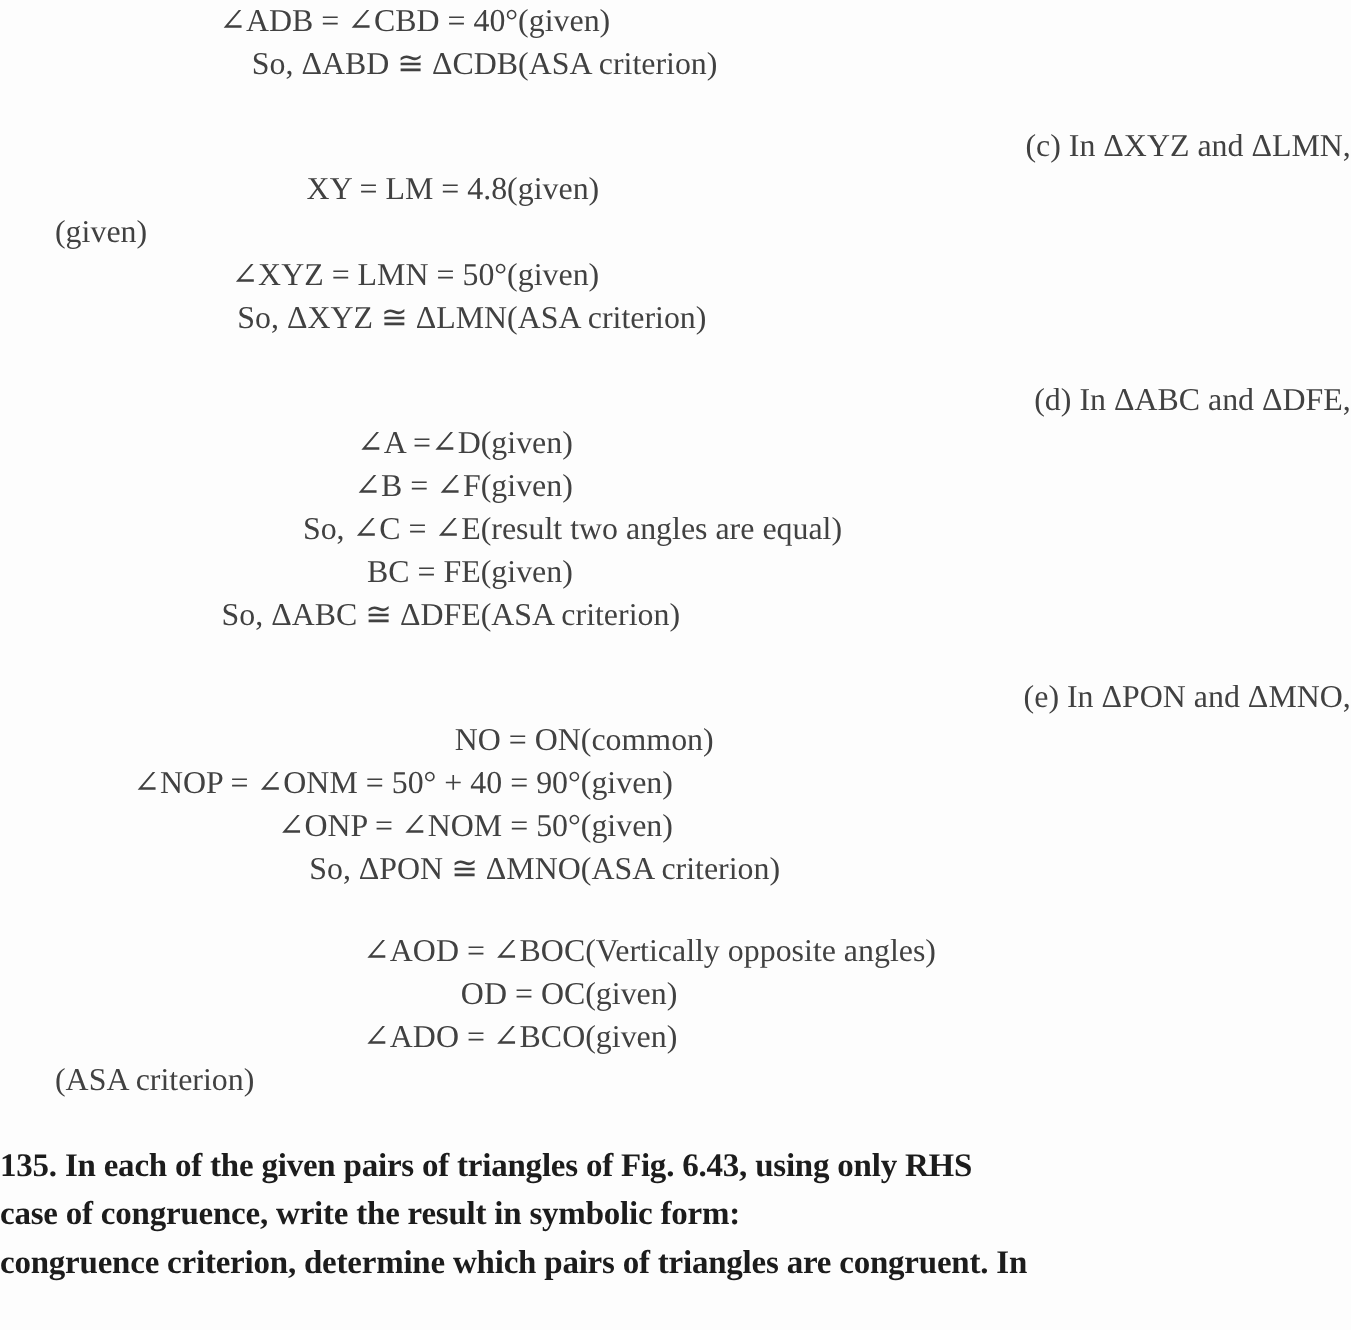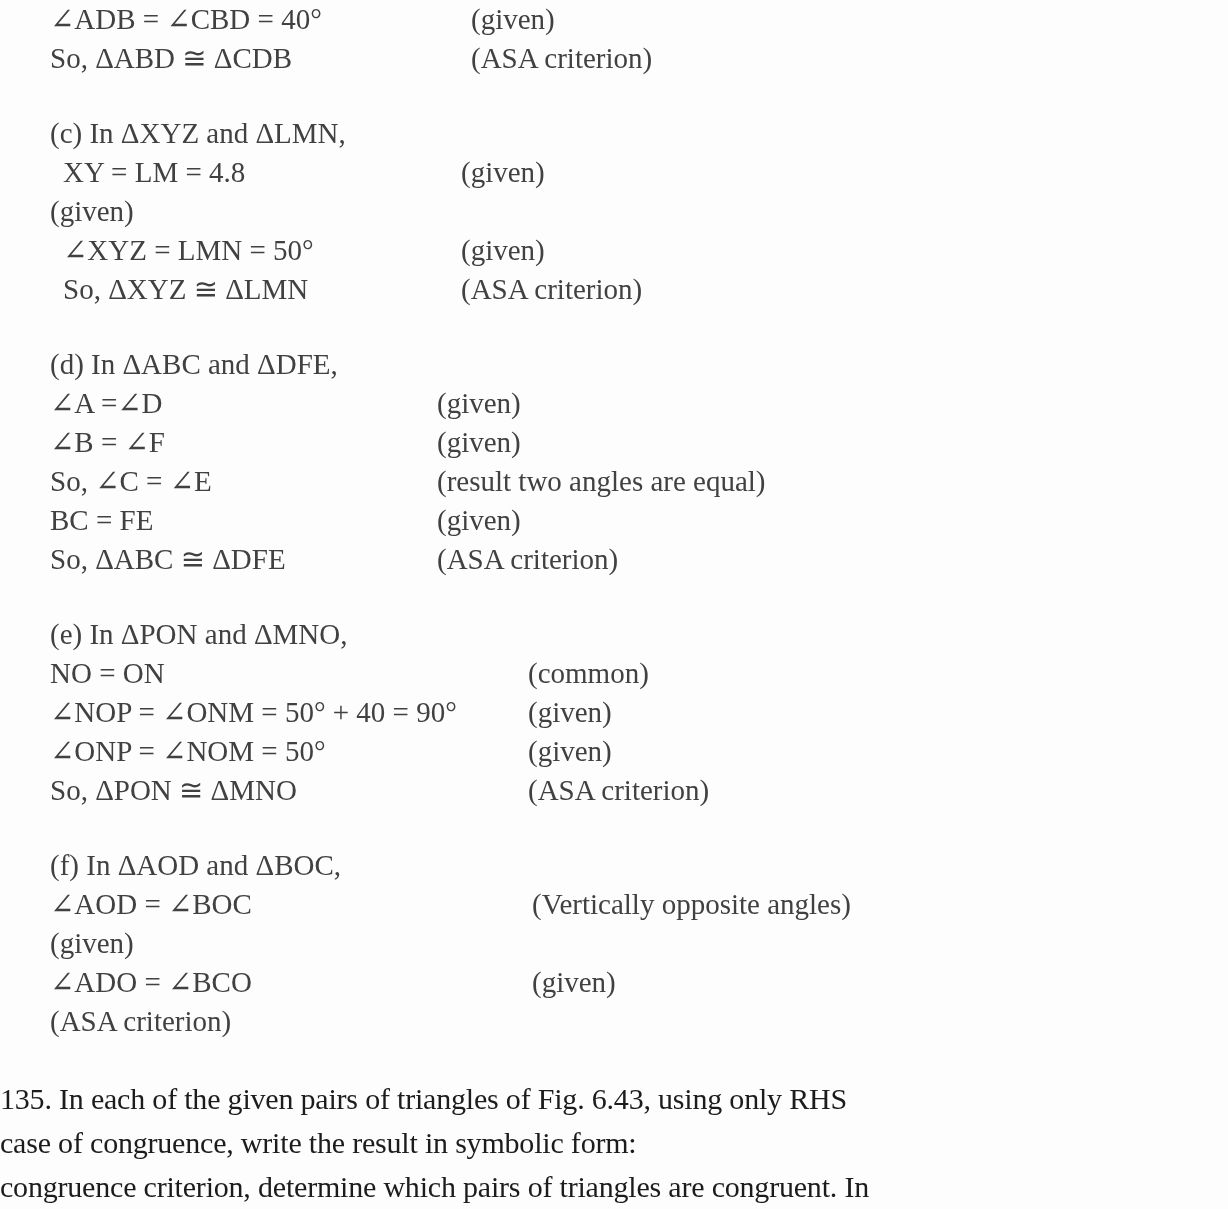--- a/index.html
+++ b/index.html
@@ -20,20 +20,21 @@
   }
   .proofs {
     padding-left: 50px;
     padding-top: 0;
     color: #414141;
     font-size: 29px;
     line-height: 39px;
   }
   .proof-section {
     margin-bottom: 36px;
+    text-align: right;
   }
   .sec-heading {
     white-space: nowrap;
   }
   .proof-row {
     display: flex;
     white-space: nowrap;
   }
   .proof-row .expr {
     display: inline-block;
@@ -45,21 +46,21 @@
   }
   
   .sec-ab .expr { width: 421px; }
   .sec-c  .expr { width: 398px; margin-left: 13px; }
   .sec-d  .expr { width: 387px; }
   .sec-e  .expr { width: 478px; }
   .sec-f  .expr { width: 482px; }
   .question {
     margin-top: 0;
     color: #1c1c1c;
-    font-weight: normal;
+    font-weight: bold;
     font-size: 30px;
     line-height: 44px;
     letter-spacing: -0.2px;
   }
   .question .q-line {
     white-space: nowrap;
   }
 </style>
 </head>
 <body>
@@ -130,26 +131,26 @@
         <div class="proof-row">
           <span class="expr">∠ONP = ∠NOM = 50°</span>
           <span class="note">(given)</span>
         </div>
         <div class="proof-row">
           <span class="expr">So, ΔPON ≅ ΔMNO</span>
           <span class="note">(ASA criterion)</span>
         </div>
       </div>
       <div class="proof-section sec-f">
-        <div class="sec-heading">(f) In ΔAOD and ΔBOC,</div>
         <div class="proof-row">
           <span class="expr">∠AOD = ∠BOC</span>
           <span class="note">(Vertically opposite angles)</span>
         </div>
         <div class="proof-row">
+          <span class="expr">OD = OC</span>
           <span class="note">(given)</span>
         </div>
         <div class="proof-row">
           <span class="expr">∠ADO = ∠BCO</span>
           <span class="note">(given)</span>
         </div>
         <div class="proof-row">
           <span class="note">(ASA criterion)</span>
         </div>
       </div>

